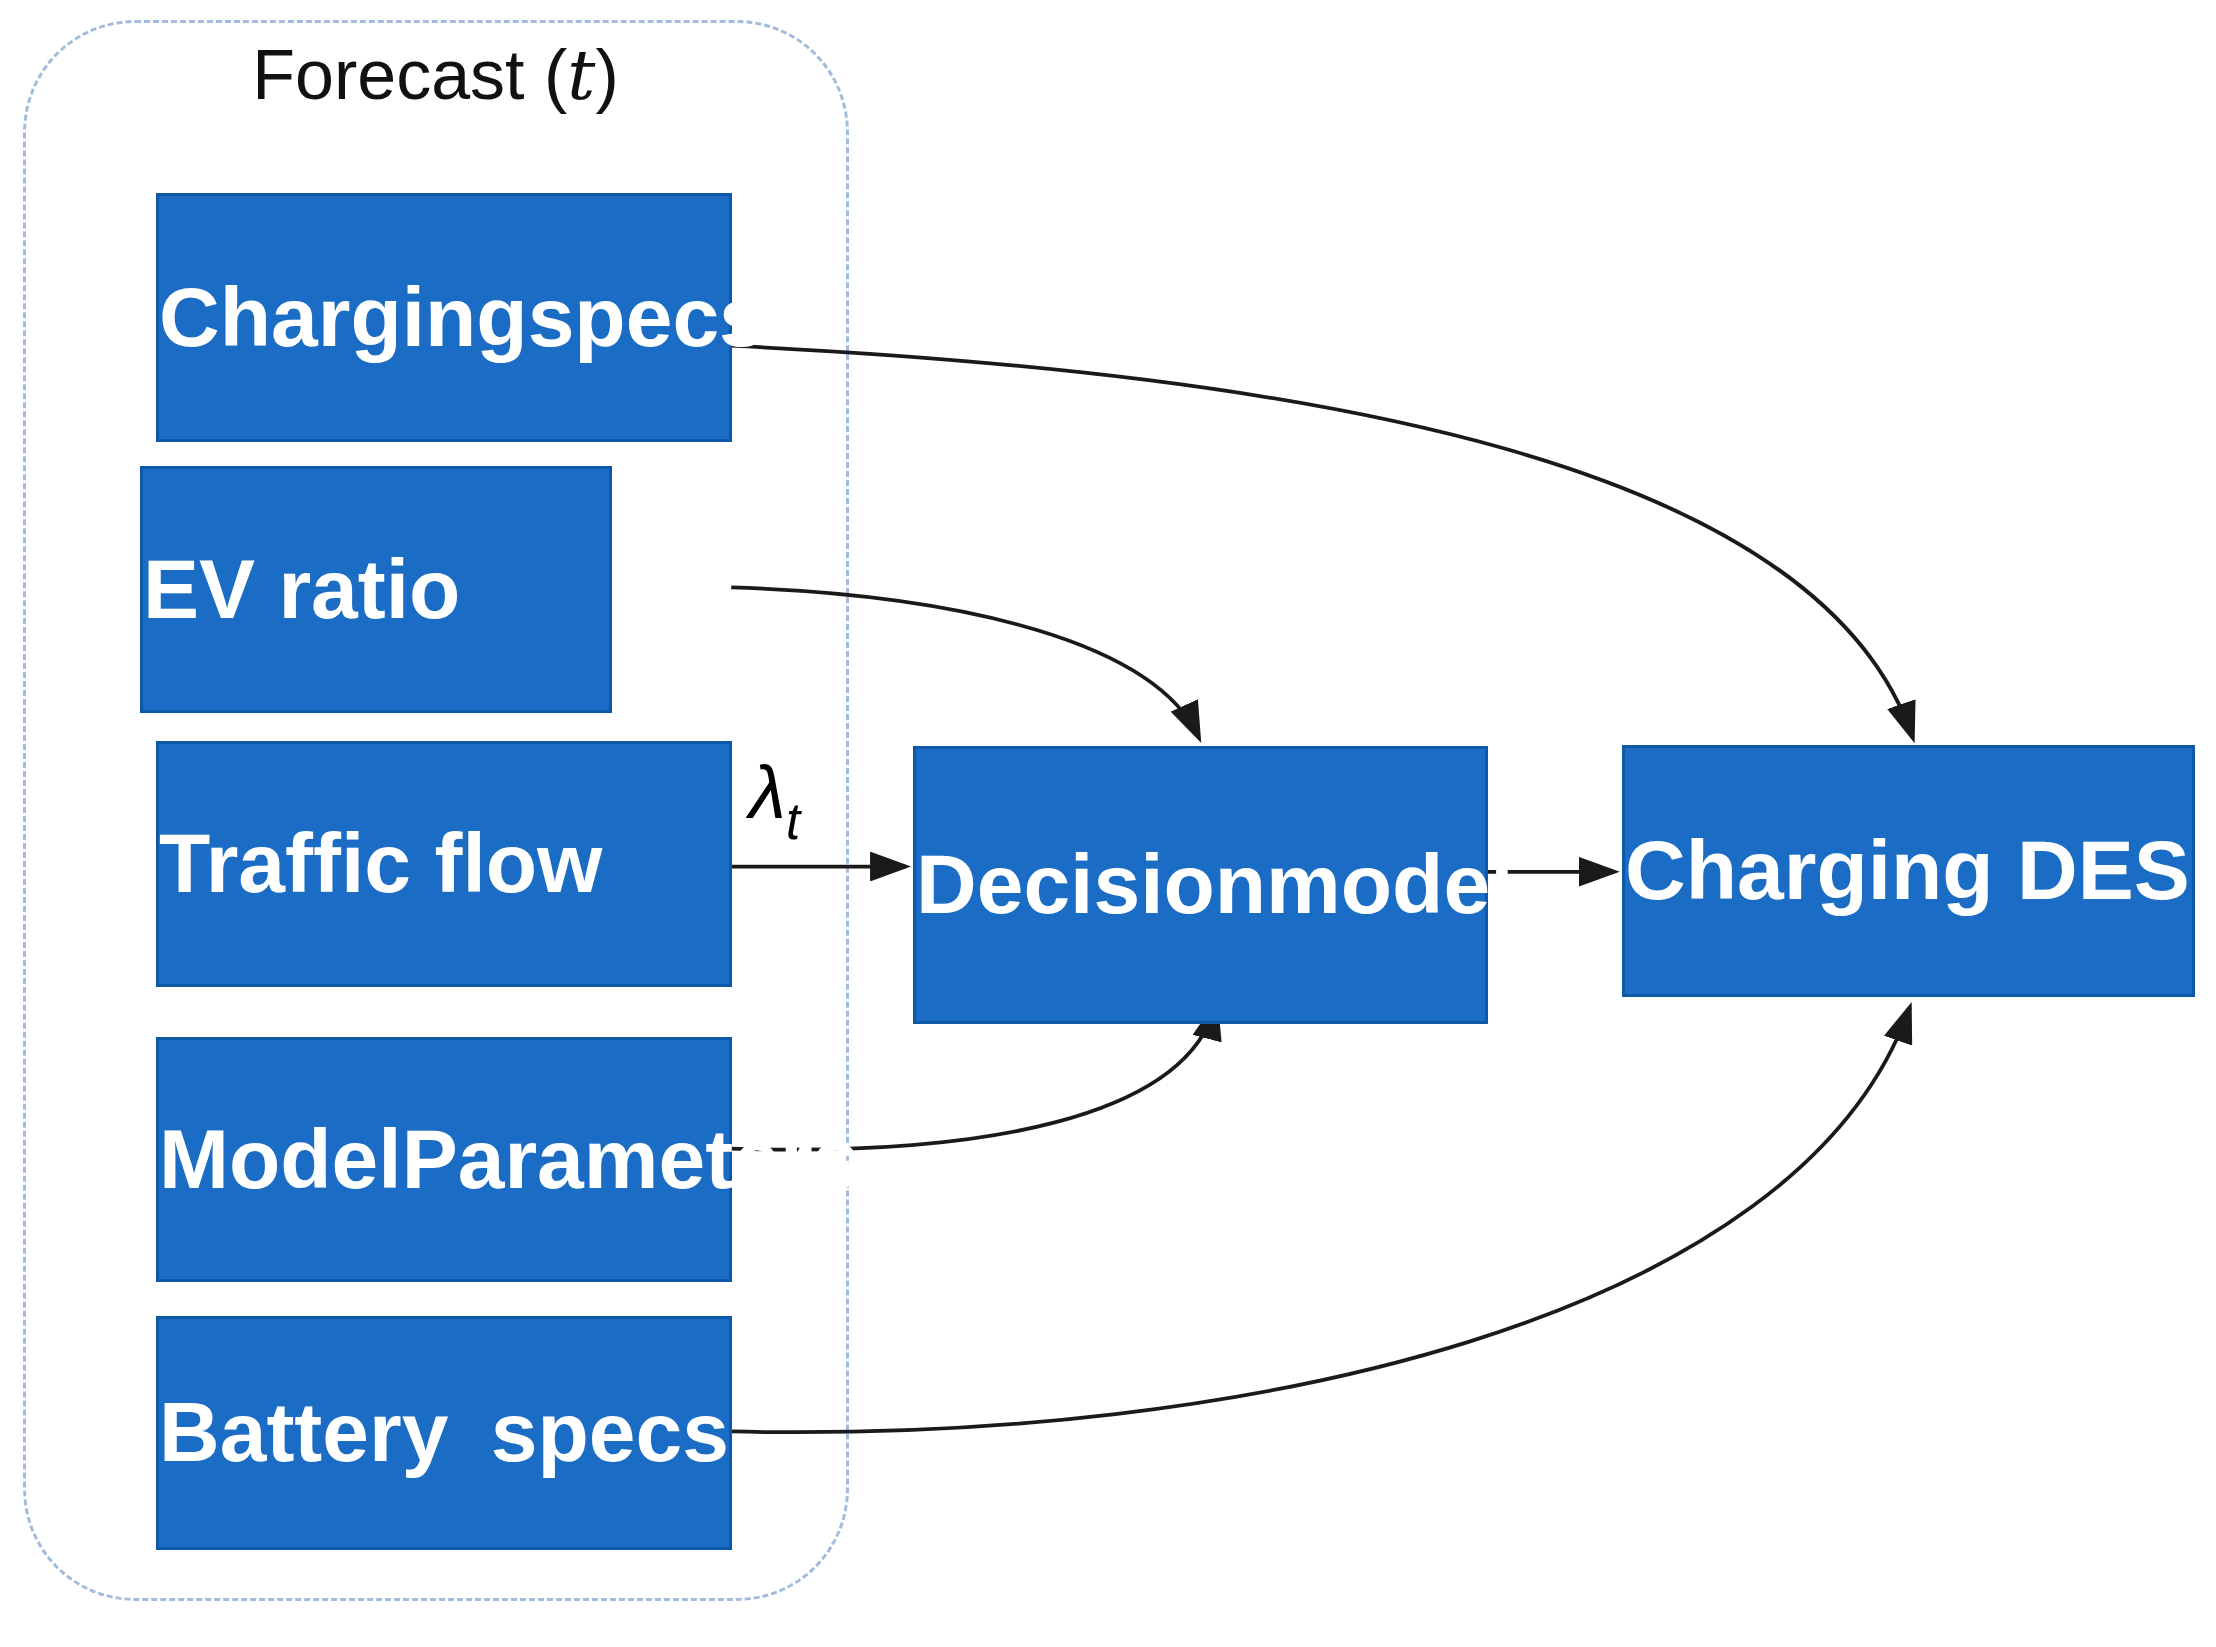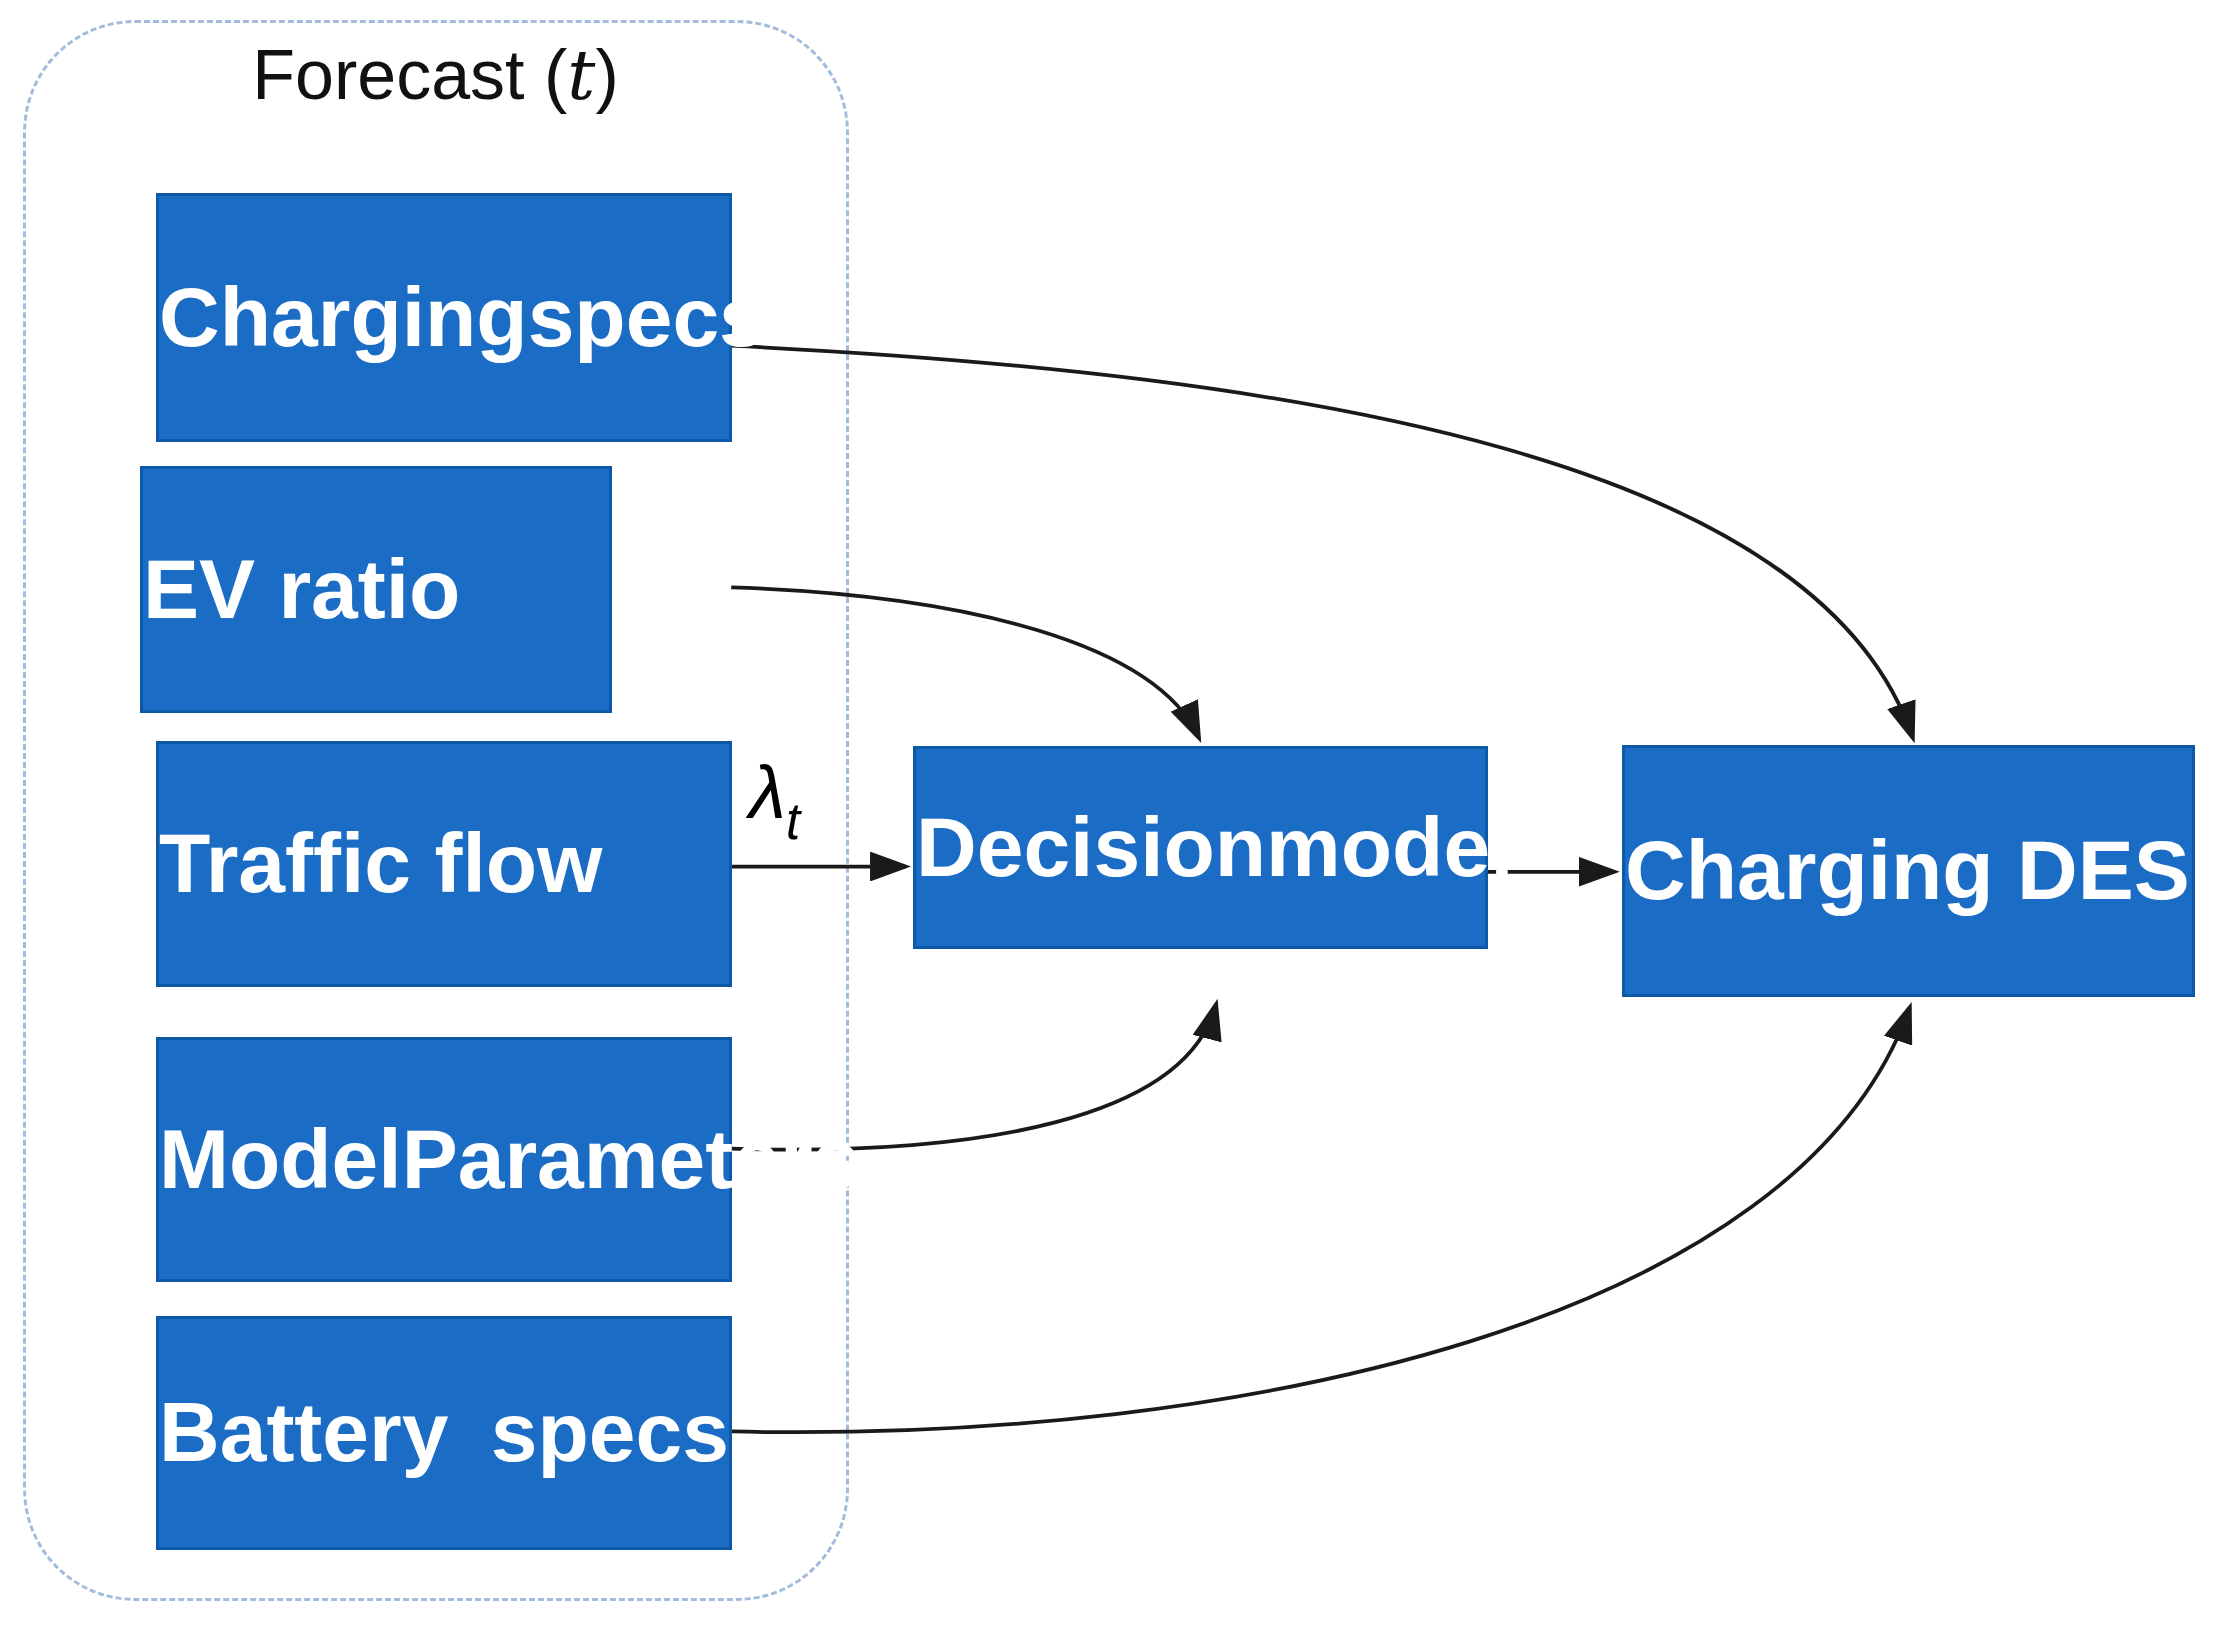--- a/index.html
+++ b/index.html
@@ -57,21 +57,21 @@
     line-height:1.38;
     white-space:nowrap;
   }
   
   .n-charging-specs {left:156px;top:193px;width:576px;height:249px;}
   .n-ev-ratio       {left:140px;top:466px;width:472px;height:247px;}
   .n-traffic-flow   {left:156px;top:741px;width:576px;height:246px;}
   .n-model-params   {left:156px;top:1037px;width:576px;height:245px;}
   .n-battery-specs  {left:156px;top:1316px;width:576px;height:234px;}
   
-  .n-decision-model {left:913px;top:746px;width:575px;height:203px;}
+  .n-decision-model {left:913px;top:746px;width:575px;height:278px;}
   .n-charging-des   {left:1622px;top:745px;width:573px;height:252px;}
 
   .edges-svg{position:absolute;left:0;top:0;width:2216px;height:1647px;}
   .edge{fill:none;stroke:var(--arrow);stroke-width:5px;}
   .arrowhead-shape{fill:var(--arrow);}
 
   .edge-label{
     position:absolute;
     left:749px;top:749px;
     font-family:Liberation Sans, sans-serif;

